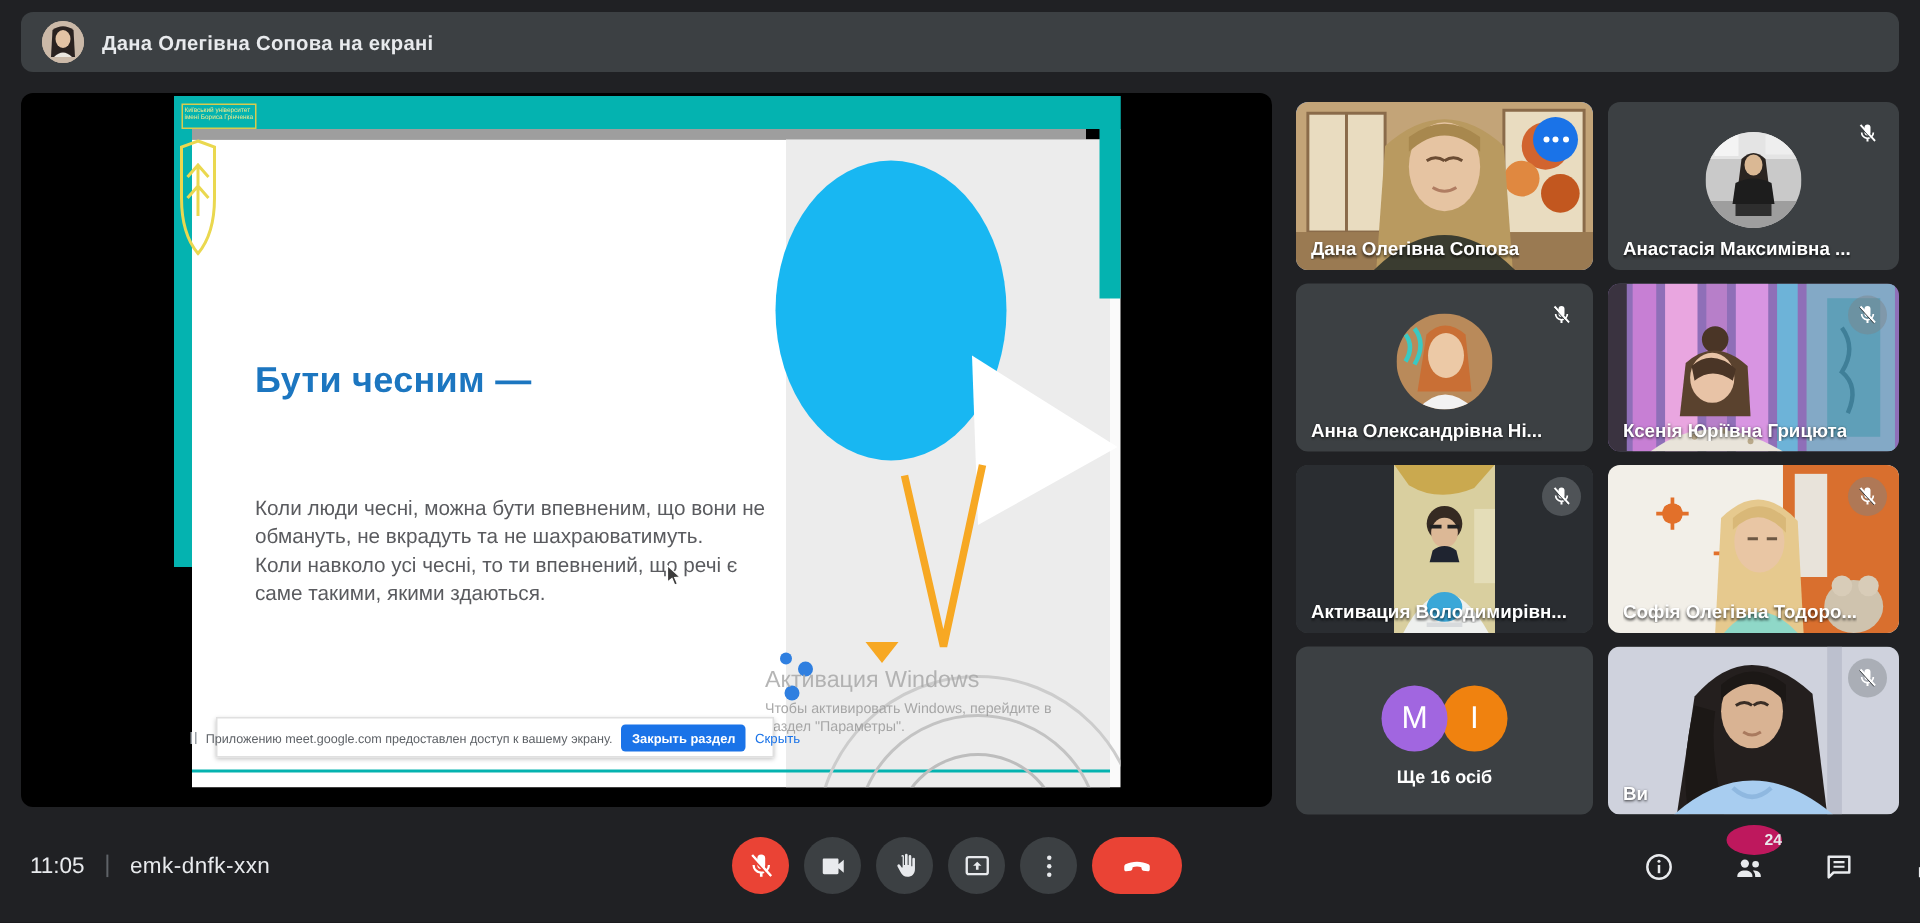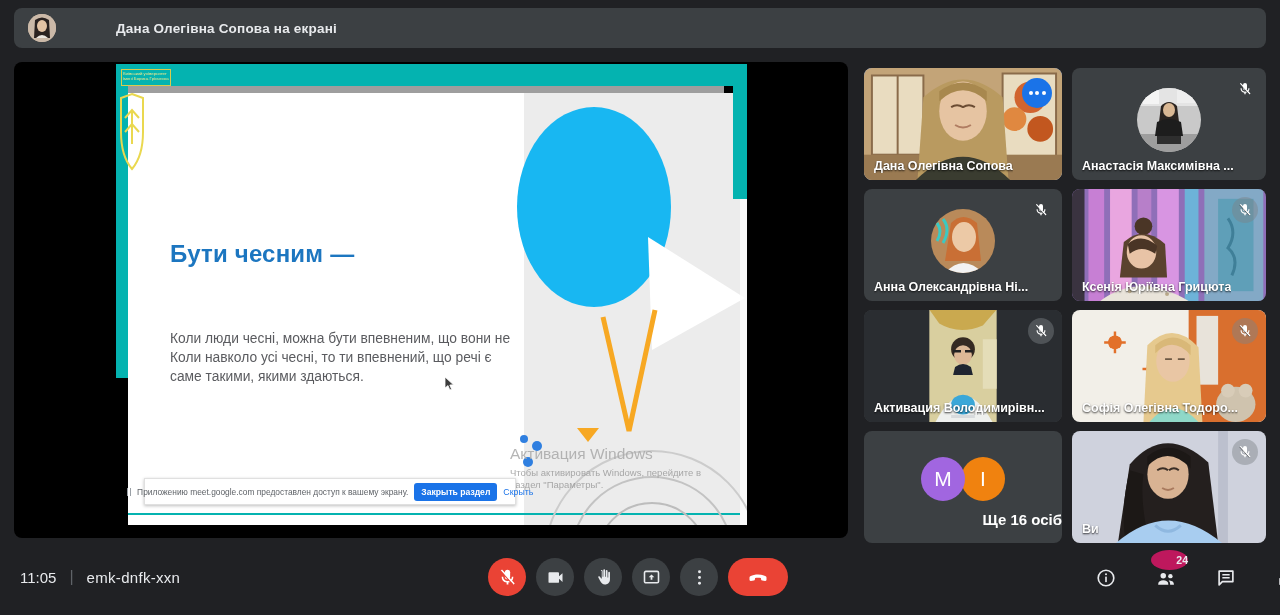--- a/index.html
+++ b/index.html
@@ -3,21 +3,21 @@
 <meta charset="utf-8">
 <style>
   * { margin:0; padding:0; box-sizing:border-box; }
   html,body { width:1280px; height:615px; background:#202124; overflow:hidden;
               font-family:"Liberation Sans", sans-serif; }
   .abs { position:absolute; }
   #page { position:relative; width:1280px; height:615px; background:#202124; }
 
   
   #banner { left:14px; top:8px; width:1252px; height:40px; background:#3c4043;
-            border-radius:8px; display:flex; align-items:center; padding-left:14px;gap:48px; }
+            border-radius:8px; display:flex; align-items:center; padding-left:14px; }
   #banner .avatar { width:28px; height:28px; border-radius:50%; overflow:hidden;
             background:#cbb9a8; position:relative; flex:0 0 28px; }
   #banner .label { color:#e8eaed; font-size:13.5px; font-weight:700; margin-left:12px; letter-spacing:.2px; }
 
   
   #main-tile { left:14px; top:62px; width:834px; height:476px; background:#000;
                border-radius:8px; overflow:hidden; }
   #presentation { left:102px; top:2px; width:685px; height:461px; background:#000; overflow:hidden; }
   .teal { background:#04b3b0; }
   #p-band   { left:0; top:0; width:631px; height:22px; }
@@ -69,21 +69,21 @@
   .tile-menu { position:absolute; top:10px; right:10px; width:30px; height:30px; border-radius:50%;
             background:#1a73e8; display:flex; align-items:center; justify-content:center; gap:2.5px; }
   .tile-menu i { width:4px; height:4px; border-radius:50%; background:#fff; display:block; }
   .avatar-wrap { position:absolute; left:50%; top:42px; transform:translate(-50%,0); width:64px; height:64px;
             border-radius:50%; overflow:hidden; top:20px; }
   .ovf-circles { position:absolute; left:50%; top:26px; transform:translateX(-50%); display:flex; }
   .ovf-c { width:44px; height:44px; border-radius:50%; color:#fff; font-size:21px; font-weight:400;
            display:flex; align-items:center; justify-content:center; }
   .ovf-c.m { background:#a166e0; margin-right:-4px; z-index:1; }
   .ovf-c.i { background:#f0820f; }
-  .ovf-label { position:absolute; width:100%; top:80px; text-align:right; color:#fff; font-size:15px; font-weight:700; }
+  .ovf-label { position:absolute; width:100%; top:80px; text-align:center; color:#fff; font-size:12px; font-weight:700; }
 
   
   #footer-left { left:20px; top:563px; height:28px; display:flex; align-items:center; color:#e8eaed; font-size:15px; }
   #footer-left .sep { color:#5f6368; margin:0 13px; font-size:16px; }
   #footer-left .code { letter-spacing:.3px; font-weight:400; }
   #controls { left:488px; top:558px; display:flex; align-items:center; gap:10px; }
   .ctl { width:38px; height:38px; border-radius:50%; background:#3c4043; border:none; cursor:pointer;
          display:flex; align-items:center; justify-content:center; }
   .ctl svg { width:21px; height:21px; }
   .ctl.red { background:#ea4335; }
@@ -148,20 +148,21 @@
         </div>
       </div>
       <svg class="abs" style="left:3px;top:28px;width:26px;height:80px" viewBox="0 0 26 80">
         <path d="M13 2 L24 6 V40 Q24 64 13 77 Q2 64 2 40 V6 Z" fill="none" stroke="#ead84f" stroke-width="2"></path>
         <path d="M6 26 L13 18 L20 26 M6 40 L13 32 L20 40 M13 18 V52" fill="none" stroke="#ead84f" stroke-width="2"></path>
       </svg>
 
       <div id="slide-title" class="abs">Бути чесним —</div>
       <div id="slide-body" class="abs">
         <div>Коли люди чесні, можна бути впевненим, що вони не</div>
+        <div>обмануть, не вкрадуть та не шахраюватимуть.</div>
         <div>Коли навколо усі чесні, то ти впевнений, що речі є</div>
         <div>саме такими, якими здаються.</div>
       </div>
     </div>
 
     <div id="watermark" class="abs">
       <div class="w1">Активация Windows</div>
       <div class="w2">
         <div>Чтобы активировать Windows, перейдите в</div>
         <div>раздел "Параметры".</div>

